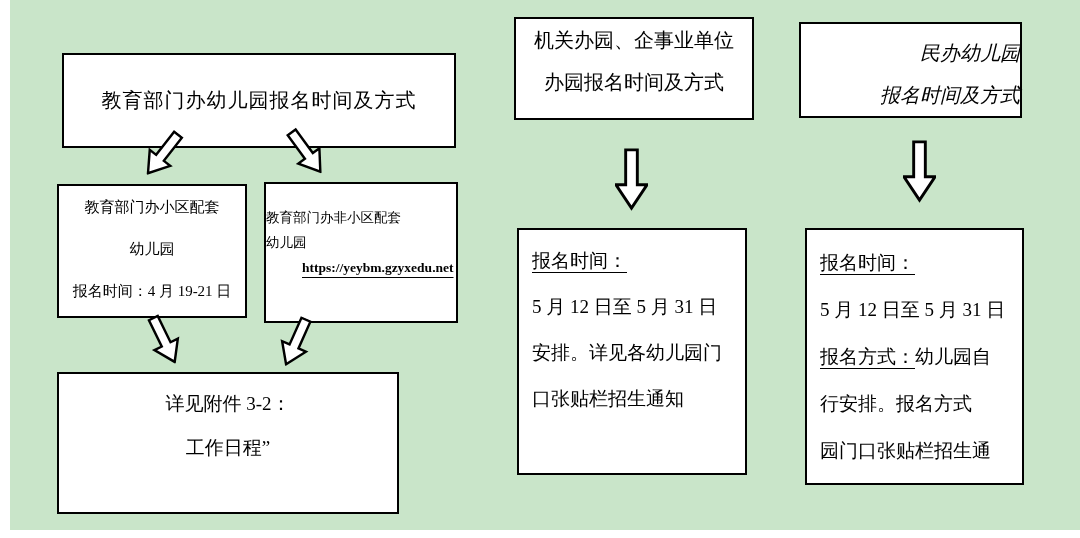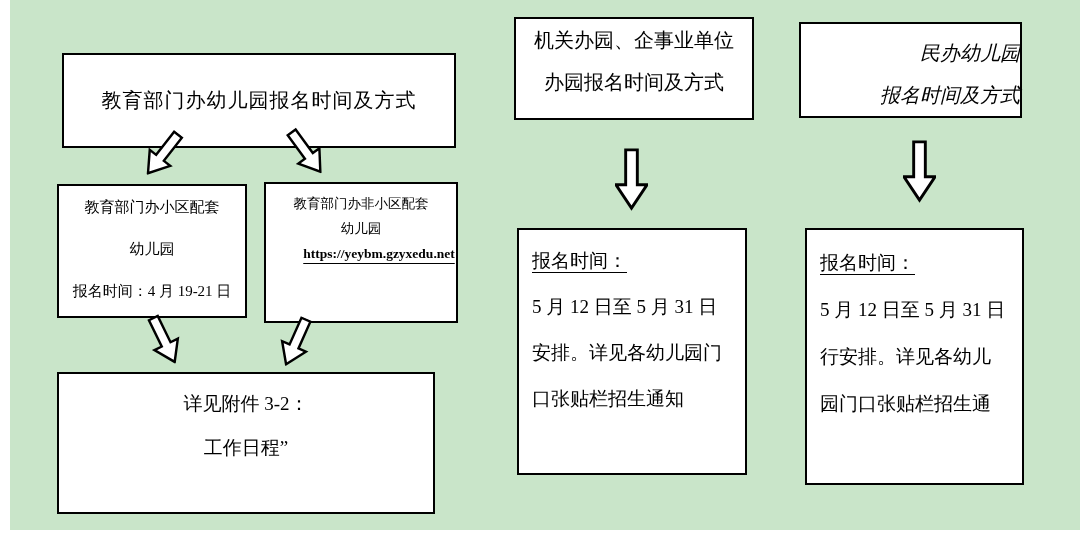--- a/index.html
+++ b/index.html
@@ -12,23 +12,23 @@
   .box { position:absolute; background:#ffffff; border:2px solid #000; }
   .flexcenter { display:flex; align-items:center; justify-content:center; }
 
   .u { text-decoration:underline; text-underline-offset:5px; }
   .b { font-weight:bold;margin-left:36px; }
 
   
   .box-h1 { left:62px; top:28px; width:394px; height:95px; font-size:20px; letter-spacing:1px;margin-top:25px; }
   .box-community { left:57px; top:184px; width:190px; height:134px; font-size:15px; text-align:center; padding-top:0; }
   .box-community .line { line-height:42px; }
-  .box-noncommunity { left:264px; top:182px; width:194px; height:141px; font-size:13.5px; text-align:center; padding-top:7px; }
+  .box-noncommunity { left:264px; top:182px; width:194px; height:141px; font-size:13.5px; padding-top:21px; }
   .box-noncommunity .line { line-height:25px; }
-  .box-detail { left:57px; top:372px; width:378px; height:142px; font-size:19px; text-align:center; padding-top:8px; }
+  .box-detail { left:57px; top:372px; width:342px; height:142px; font-size:19px; text-align:center; padding-top:8px; }
   .box-detail .line { line-height:44px; }
 
   
   .box-h2 { left:514px; top:17px; width:240px; height:103px; font-size:20px; text-align:center; }
   .box-h2 .line { line-height:42px; }
   .box-body2 { left:517px; top:228px; width:230px; height:247px; font-size:19px; padding:8px 0 0 13px; }
   .box-body2 .line { line-height:46px; }
 
   
   .box-h3 { left:799px; top:22px; width:223px; height:96px; font-size:20px; text-align:right; padding-top:8px;font-style:italic; }
@@ -114,16 +114,17 @@
 
   <div class="arrow" style="left:903px; top:138px;">
     <svg viewBox="0 0 34 64" width="33" height="66">
         <polygon points="11,2 23,2 23,38 33,38 17,62 1,38 11,38" fill="#ffffff" stroke="#000000" stroke-width="3"></polygon>
       </svg>
   </div>
 
   <div class="box box-body3">
     <div class="line"><span class="u">报名时间：</span></div>
     <div class="line">5 月 12 日至 5 月 31 日</div>
-    <div class="line">行安排。详见各幼儿</div>
+    <div class="line"><span class="u">报名方式：</span><span>幼儿园自</span></div>
+    <div class="line">行安排。报名方式</div>
     <div class="line">园门口张贴栏招生通</div>
   </div>
 </div>
 
 </body></html>

